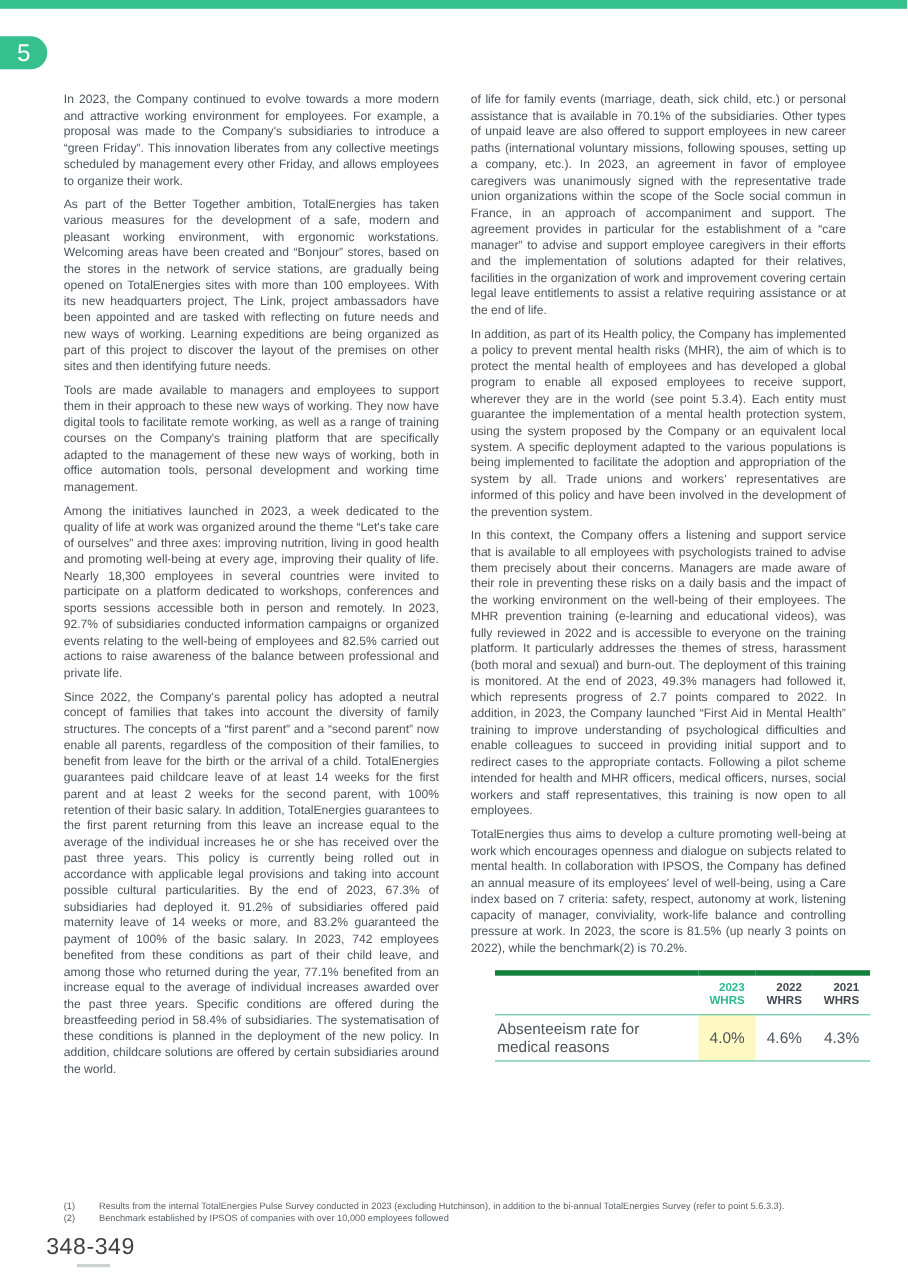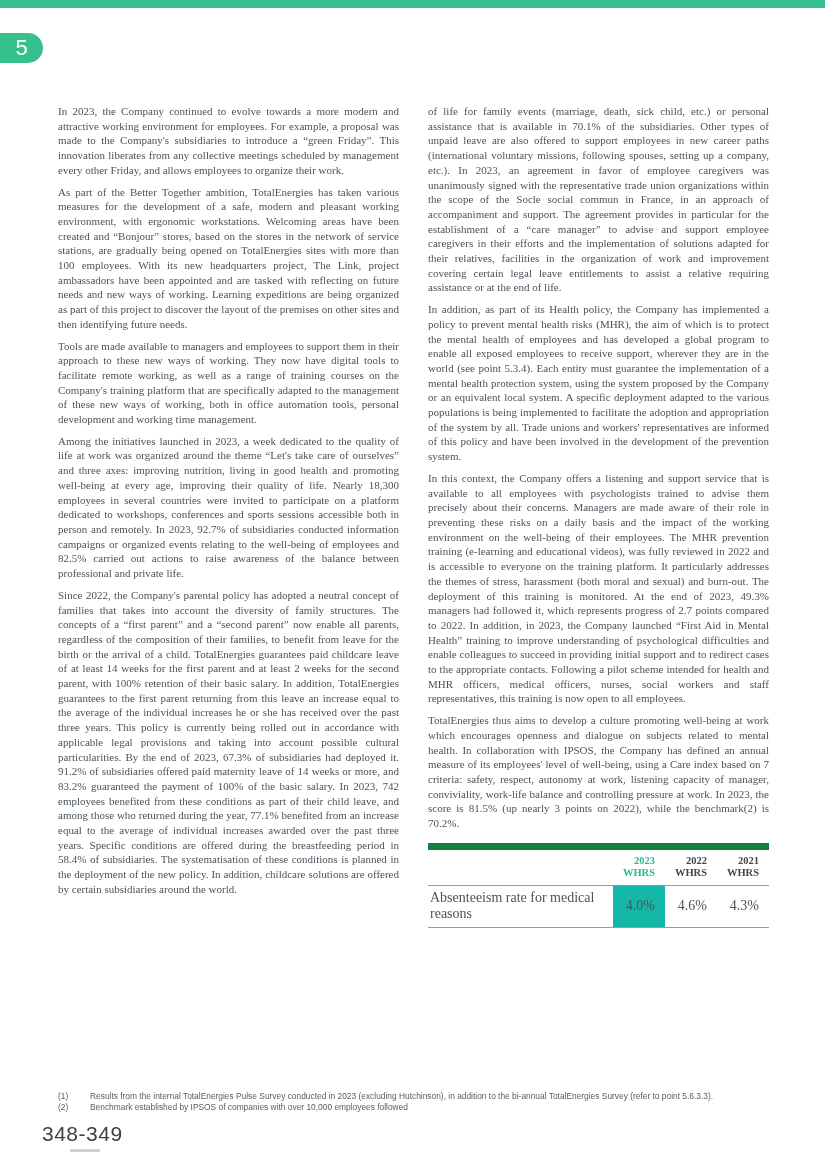--- a/index.html
+++ b/index.html
@@ -26,39 +26,39 @@
     background: #35c08d;
     border-radius: 0 15px 15px 0;
     color: #ffffff;
     font-size: 22px;
     font-weight: 300;
     line-height: 30px;
     text-align: center;
   }
   .col {
     position: absolute;
-    top: 104px;
+    top: 84px;
     width: 341px;
-    font-family: Liberation Serif, serif;
   }
   .col-left  { left: 58px; }
   .col-right { left: 428px; }
   .body-p {
     margin: 0 0 7px 0;
     font-size: 11px;
     line-height: 14.7px;
     text-align: justify;
     color: #4b535b;
   }
   
   .whrs-table {
     width: 100%;
     border-collapse: collapse;
     margin-top: 12px;
-    border-top: 7px solid #15803d;
+    border-top: 5px solid #15803d;
+    margin-left: 22px;
   }
   .whrs-table th {
     vertical-align: bottom;
     padding: 5px 10px 5px 0;
     font-size: 10.5px;
     line-height: 12.5px;
     font-weight: 700;
     color: #40484f;
     text-align: right;
     border-bottom: 1.5px solid #53bfa0;
@@ -66,21 +66,21 @@
   .whrs-table th.label-col { text-align: left; padding: 0; }
   .whrs-table th.hl { color: #2bb890; }
   .whrs-table td {
     font-size: 14px;
     padding: 4px 10px 5px 0;
     text-align: right;
     color: #4b535b;
     border-bottom: 1.5px solid #53bfa0;
   }
   .whrs-table td.row-label { text-align: left; padding-left: 2px; }
-  .whrs-table td.hl-cell { background: #14b8a6; }
+  .whrs-table td.hl-cell { background: #fef9c3; }
   .whrs-table col.num-col { width: 52px; }
   .after-table { margin-top: 25px; }
   
   .footnotes {
     position: absolute;
     left: 58px;
     top: 1091px;
     width: 714px;
     font-size: 8.4px;
     line-height: 10.8px;

